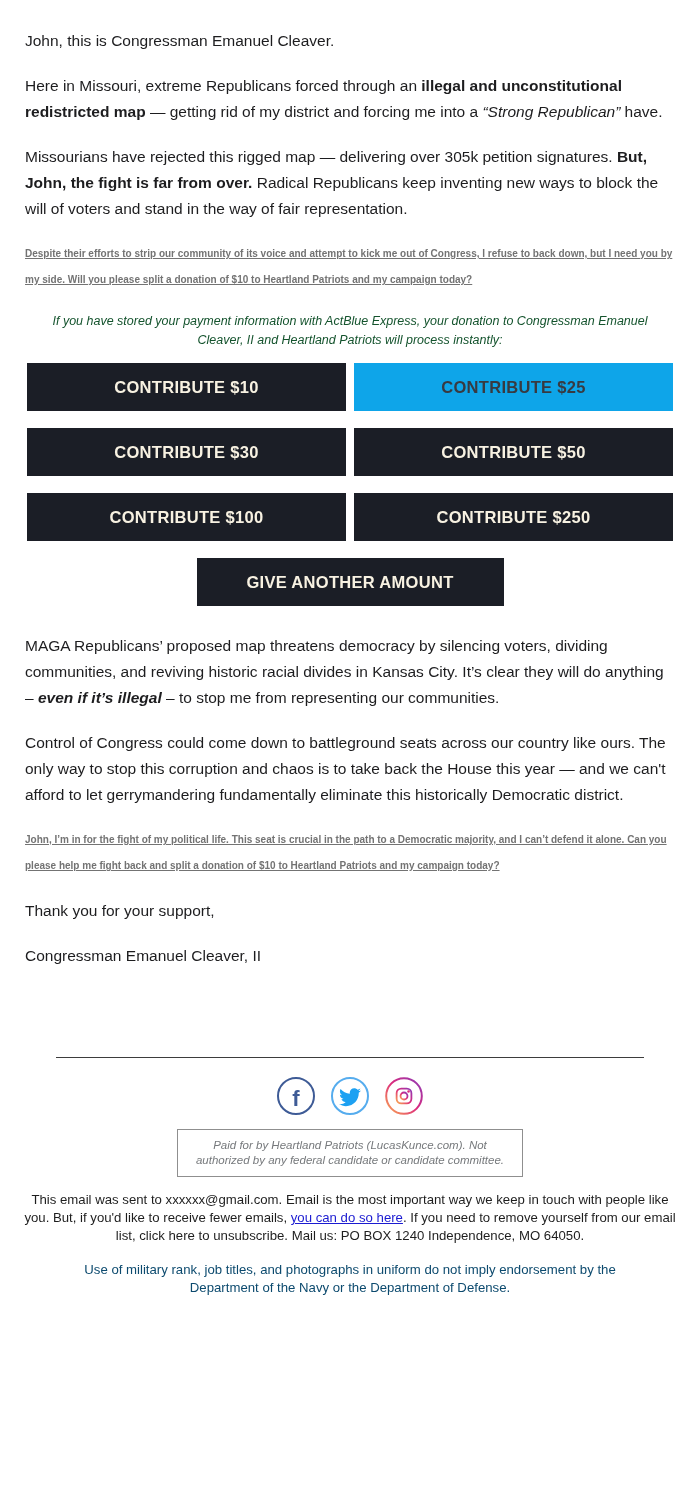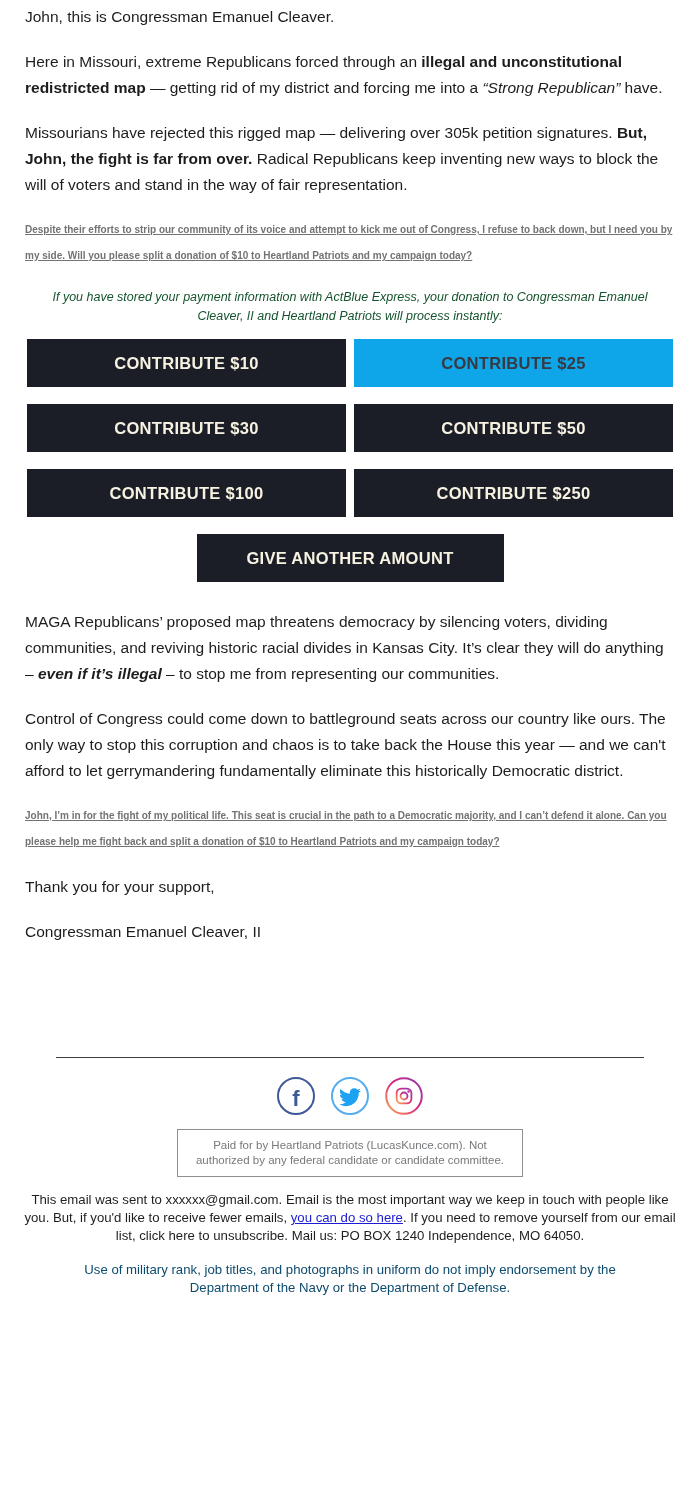--- a/index.html
+++ b/index.html
@@ -1,52 +1,52 @@
 <!DOCTYPE html>
 <html><head>
 <meta charset="utf-8">
 <style>
   html,body { margin:0; padding:0; background:#ffffff; }
   body { font-family:"Liberation Sans", sans-serif; color:#1d1d1f; }
   .email { width:700px; background:#ffffff; overflow:hidden; }
 
   .body-text { font-size:15.5px; line-height:26px; margin:0 25px 19px; color:#1d1d1f; }
-  .greeting { margin-top:4px; }
+  .greeting { margin-top:28px; }
   .bold { font-weight:700; }
   .italic { font-style:italic; }
   .bold-italic { font-weight:700; font-style:italic; }
 
   .appeal { display:block; margin:0 25px 19px; font-size:10px; line-height:26px;
             font-weight:700; color:#737373; text-decoration:underline; cursor:pointer; }
 
   .actblue-note { margin:0 36px 13px; text-align:center; font-size:12.5px; line-height:19px;
                   font-style:italic; color:#14532d; }
 
   .donate-grid { display:grid; grid-template-columns:1fr 1fr; column-gap:8px; row-gap:17px;
                  margin:0 27px; }
   .btn { height:48px; display:flex; align-items:center; justify-content:center;
          background:#1b1e26; color:#f8f2e2; font-size:16.5px; font-weight:700;
          letter-spacing:0.3px; cursor:pointer; text-decoration:none; }
   .btn.highlight { background:#0ea5e9; color:#383a41; }
   .give-another { width:307px; margin:17px auto 27px; }
 
-  .signature { margin-bottom:112px; }
+  .signature { margin-bottom:88px; }
 
   .divider { border:none; border-top:1px solid #3d3d3d; margin:0 56px; }
 
   .social-row { display:flex; justify-content:center; gap:16px; margin-top:19px; }
   .social-circle { width:38px; height:38px; border-radius:50%; box-sizing:border-box;
                    display:flex; align-items:center; justify-content:center; cursor:pointer; }
   .fb { border:2px solid #3e5b96; }
   .fb span { color:#3e5b96; font-weight:700; font-size:22px; line-height:1; padding-top:6px; }
   .tw { border:2px solid #55acee; }
   .ig { border:none; }
 
   .paid-box { width:322px; margin:14px auto 0; border:1px solid #8f8f8f; padding:8px 11px;
-              text-align:center; font-size:11.5px; line-height:15px; color:#76797c; }
+              text-align:center; font-size:11.5px; line-height:15px; color:#76797c;font-style:italic; }
 
   .fine-print { margin:14px 24px 4px; text-align:center; font-size:13.2px; line-height:18px; color:#1e1e1e; }
   .fine-print a { color:#1b1bd1; text-decoration:underline; cursor:pointer; }
   .military-note { margin:16px 60px 18px; text-align:center; font-size:13.2px; line-height:18px; color:#0c4a6e; }
 </style>
 </head>
 <body>
 
 <div class="email">
 

